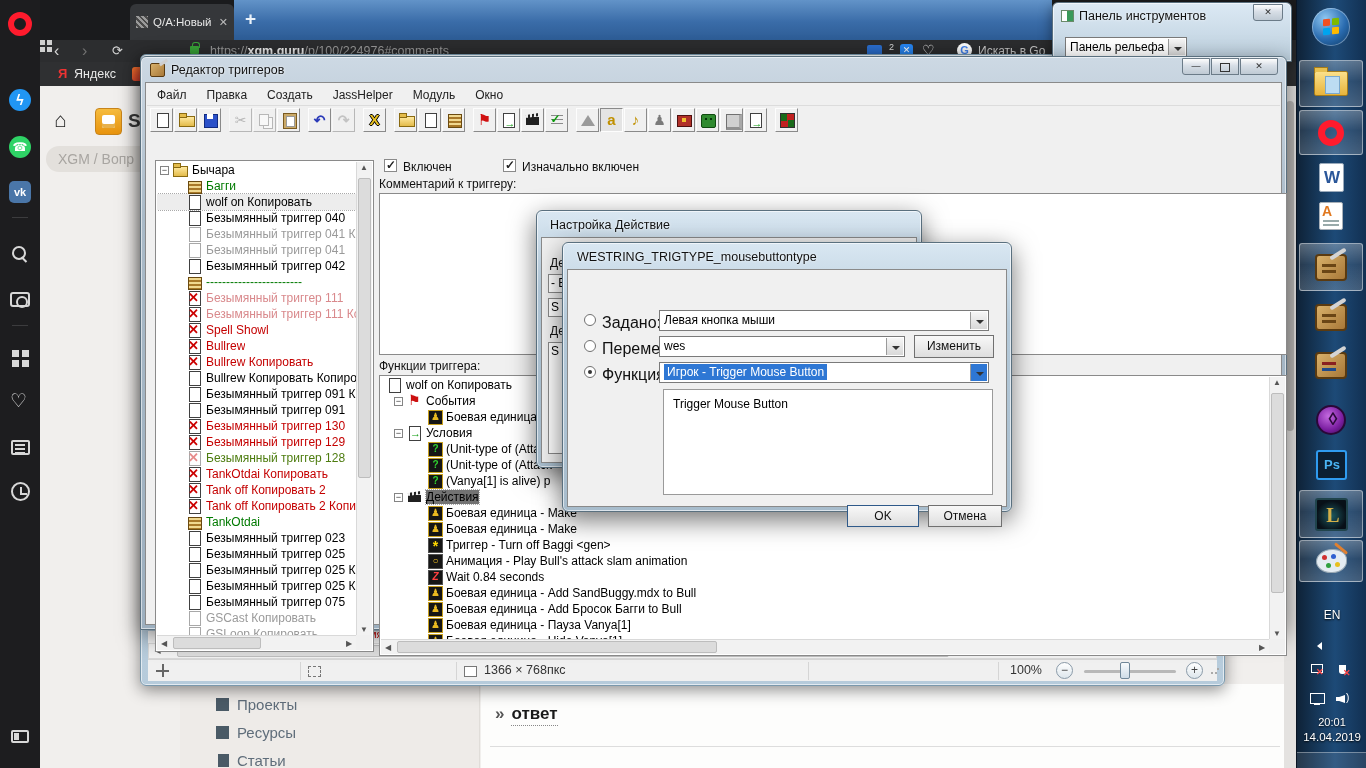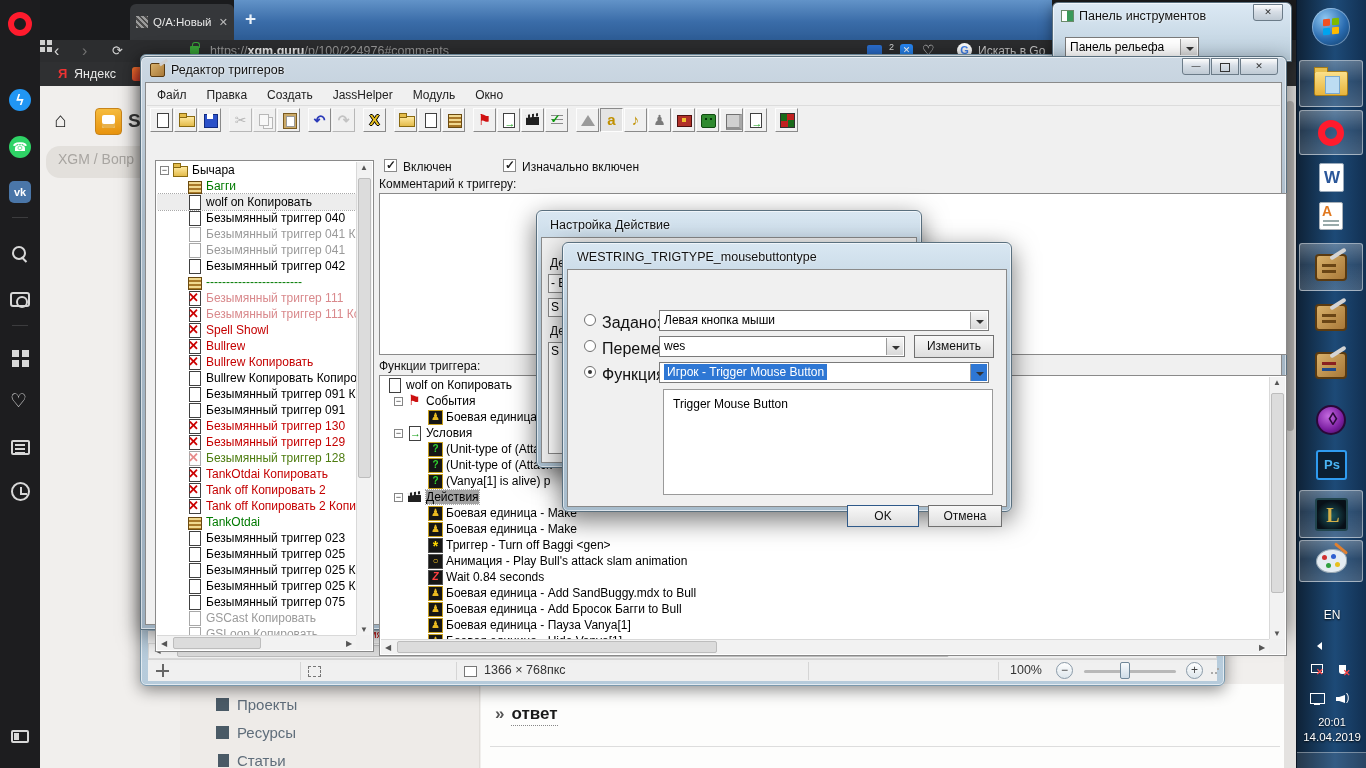--- a/index.html
+++ b/index.html
@@ -63,21 +63,21 @@
 #searchlabel{position:absolute;left:938px;top:4px;color:#c9c9c9;font-size:12px}
 #bmrow{position:absolute;left:0;top:62px;width:1256px;height:24px;background:#2f3032}
 #ya-letter{position:absolute;left:18px;top:4px;color:#e33;font-weight:bold;font-size:13px}
 #ya-label{position:absolute;left:34px;top:5px;color:#e8e8e8;font-size:12.5px}
 #bm-icon2{position:absolute;left:92px;top:5px;width:14px;height:14px;background:linear-gradient(135deg,#ff7a2f,#d42f2f);border-radius:3px}
 #page{position:absolute;left:0;top:86px;width:1256px;height:682px;background:#f1efed}
 #home-icon{position:absolute;left:14px;top:22px;font-size:21px;color:#222}
 #sc-icon{position:absolute;left:55px;top:22px;width:27px;height:27px;background:linear-gradient(180deg,#f6bc3e,#e8930d);border:1px solid #c8841a;border-radius:4px}
 #sc-icon::after{content:"";position:absolute;left:6px;top:6px;width:13px;height:13px;background:#fff;border-radius:2px;box-shadow:inset 0 -4px 0 #e8b14a}
 #sc-word{position:absolute;left:88px;top:24px;font-size:19px;font-weight:600;color:#3a3a3a}
-#crumb{position:absolute;left:6px;top:60px;width:130px;height:32px;background:#e3e0dc;border-radius:14px;color:#a8a5a1;font-size:14px;line-height:26px;padding-left:12px;white-space:nowrap;overflow:hidden}
+#crumb{position:absolute;left:6px;top:60px;width:130px;height:26px;background:#e3e0dc;border-radius:14px;color:#a8a5a1;font-size:14px;line-height:26px;padding-left:12px;white-space:nowrap;overflow:hidden}
 #pg-bottom{position:absolute;left:0;top:598px;width:1256px;height:84px}
 #pg-navcol{position:absolute;left:140px;top:0;width:300px;height:84px;background:#eeebe8;border-right:1px solid #e0ddd9}
 #pg-main{position:absolute;left:441px;top:0;width:815px;height:84px;background:#fdfdfc}
 .pnav{position:absolute;left:36px;height:20px;display:flex;align-items:center;color:#5f6d7a;font-size:15px;cursor:pointer}
 .pnav .pni{width:13px;height:13px;margin-right:8px;position:relative;background:#4a5a66}
 .pni-resources{background:linear-gradient(180deg,#4a5a66 0 3px,transparent 3px 5px,#4a5a66 5px 8px,transparent 8px 10px,#4a5a66 10px 13px)}
 .pni-articles{background:#4a5a66;box-shadow:inset 2px 0 0 #eeebe8, inset 4px 0 0 #4a5a66}
 #answer{position:absolute;left:455px;top:20px;font-size:17px;font-weight:bold;color:#1a1a1a}
 #answer .mk{color:#555;margin-right:7px}
 #answer .aw{border-bottom:1px dotted #888;padding-bottom:2px}
@@ -195,21 +195,21 @@
 .scorner{position:absolute;right:1px;bottom:1px;width:16px;height:15px;background:#f0f0f0}
 .vthumb{position:absolute;left:1px;width:13px;background:#dcdcdc;border:1px solid #bdbdbd;border-radius:2px;cursor:pointer}
 .hthumb{position:absolute;top:1px;height:12px;background:#dcdcdc;border:1px solid #bdbdbd;border-radius:2px;cursor:pointer}
 .sar{position:absolute;color:#555;font-size:8px;text-align:center;cursor:pointer}
 
 #comment-label,#func-label{position:absolute;font-size:12px;color:#111}
 #comment-box{position:absolute;left:233px;top:110px;width:908px;height:162px;background:#fff;border:1px solid #8a8a8a}
 #func-box{position:absolute;left:233px;top:292px;width:908px;height:281px;background:#fff;border:1px solid #8a8a8a}
 #func-rows{position:absolute;left:1px;top:1px;right:17px;bottom:16px;overflow:hidden}
 .frow{display:flex;align-items:center;height:16px;font-size:12px;white-space:nowrap;cursor:pointer}
-.frow.sel .tl{background:#a3a3a3;outline:1px dotted #aaa}
+.frow.sel .tl{background:#737373;outline:1px dotted #aaa}
 
 
 .aerowin{background:linear-gradient(180deg,#d9e7f2,#b4c9d9 30%,#a7bccc);border:1px solid #5a707f;border-radius:6px;box-shadow:inset 0 0 0 1px rgba(255,255,255,.6),0 8px 26px rgba(0,0,0,.55)}
 #dlgback{position:absolute;left:536px;top:210px;width:386px;height:258px;z-index:6}
 #dlgback .dtitle{position:absolute;left:13px;top:7px;font-size:12.5px;color:#111;text-shadow:0 0 3px #fff}
 #dlgback .dbody{position:absolute;left:4px;right:4px;top:26px;bottom:4px;background:#f0f0f0;border:1px solid #8a8a8a;overflow:hidden}
 .fragl{position:absolute;font-size:12px;color:#111}
 .fragbox{position:absolute;background:#fff;border:1px solid #8a8a8a;font-size:12px;padding:1px 2px;overflow:hidden;white-space:nowrap}
 #dlg{position:absolute;left:562px;top:242px;width:450px;height:270px;z-index:7}
 #dlg .dtitle{position:absolute;left:14px;top:7px;font-size:12.5px;color:#111;text-shadow:0 0 3px #fff;white-space:nowrap}
@@ -222,21 +222,21 @@
 .cav::after{content:"";position:absolute;left:5px;top:8px;border-left:4px solid transparent;border-right:4px solid transparent;border-top:4px solid #333}
 .combosel span{background:#2e77d4;color:#fff;padding:1px 3px}
 .btnc{position:absolute;background:linear-gradient(#f8f8f8,#dedede);border:1px solid #707070;font-size:12px;text-align:center;cursor:pointer;color:#111}
 #descbox{position:absolute;left:95px;top:119px;width:330px;height:106px;background:#fff;border:1px solid #9a9a9a;font-size:12px;padding:7px 9px}
 
 
 #palette{position:absolute;left:1052px;top:2px;width:240px;height:60px;z-index:4;background:linear-gradient(180deg,#dcE9f4,#bccfdd);border:1px solid #5a707f;border-radius:6px 6px 0 0;box-shadow:inset 0 0 0 1px rgba(255,255,255,.6),0 4px 14px rgba(0,0,0,.45)}
 #palette .ptitle{position:absolute;left:26px;top:6px;font-size:12.5px;color:#111;text-shadow:0 0 3px #fff}
 #palette .picon{position:absolute;left:8px;top:7px;width:13px;height:12px;background:#fff;border:1px solid #6a8a6a;box-shadow:inset -6px 0 0 #3a9a5a}
 #pal-close{position:absolute;right:8px;top:1px;width:30px;height:17px;background:linear-gradient(#fdfdfd,#d7dee6 45%,#bfcad4);border:1px solid #6b7b88;color:#333;font-size:9px;text-align:center;line-height:15px;border-radius:0 0 3px 3px;cursor:pointer}
-#pal-combo{position:absolute;left:12px;top:34px;width:134px;height:20px;background:#fff;border:1px solid #7a7a7a;font-size:12px;line-height:18px;padding-left:4px;cursor:pointer}
+#pal-combo{position:absolute;left:12px;top:34px;width:122px;height:20px;background:#fff;border:1px solid #7a7a7a;font-size:12px;line-height:18px;padding-left:4px;cursor:pointer}
 
 
 #taskbar{position:absolute;left:1296px;top:0;width:70px;height:768px;background:linear-gradient(90deg,#0e2237,#1d4a77 55%,#123052);border-left:1px solid #091423;z-index:10}
 .tb{position:absolute;left:2px;width:64px;display:flex;align-items:center;justify-content:center;cursor:pointer}
 .tbact{background:linear-gradient(180deg,rgba(255,255,255,.30),rgba(255,255,255,.10) 45%,rgba(255,255,255,.20));border:1px solid rgba(255,255,255,.45);border-radius:3px}
 .tb-start-orb{top:6px;height:42px}.tb-explorer{top:60px;height:47px}.tb-opera{top:110px;height:45px}
 .tb-word{top:160px;height:34px}.tb-wordpad{top:198px;height:36px}.tb-world-editor{top:243px;height:48px}
 .tb-world-editor-2{top:296px;height:42px}.tb-campaign-editor{top:345px;height:40px}.tb-game-emblem{top:398px;height:44px}
 .tb-photoshop{top:446px;height:38px}.tb-league-of-legends{top:490px;height:48px}.tb-paint{top:540px;height:42px}
 .tbi{display:block;position:relative}

